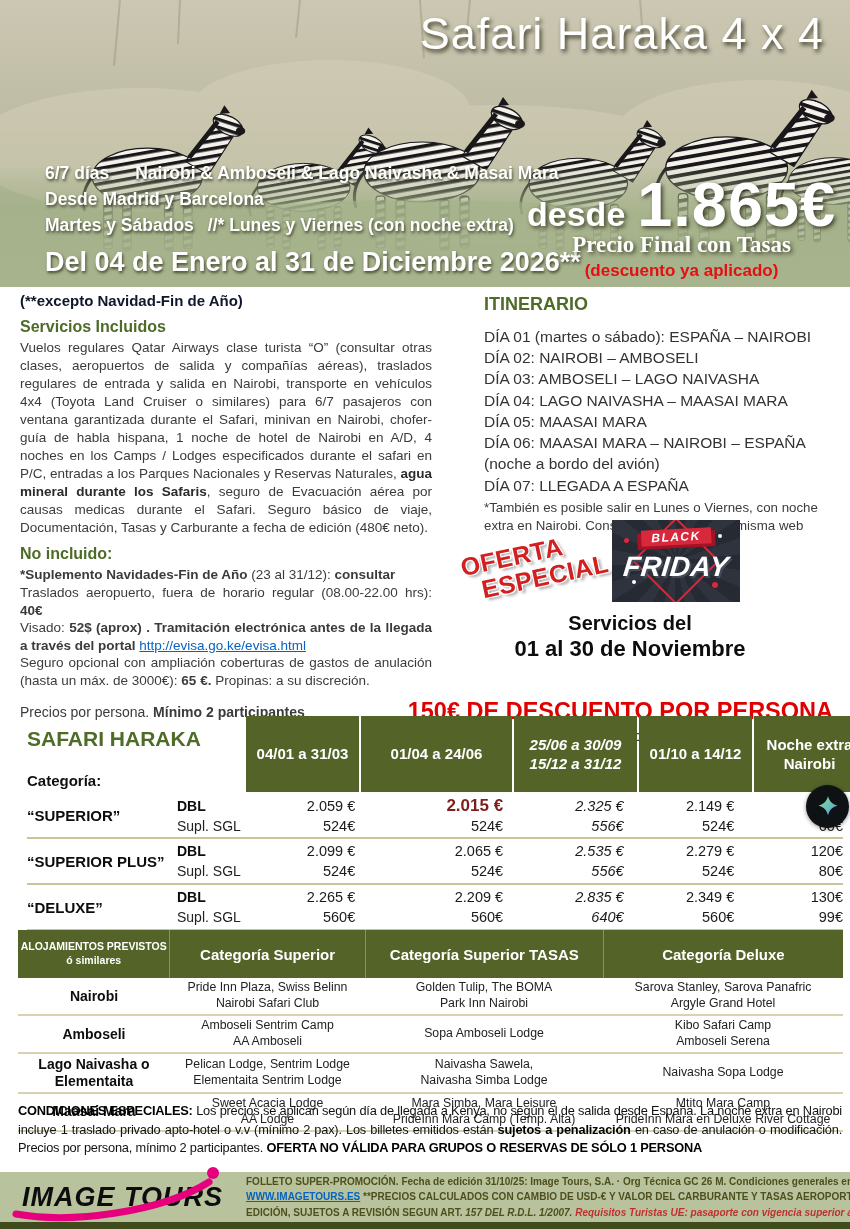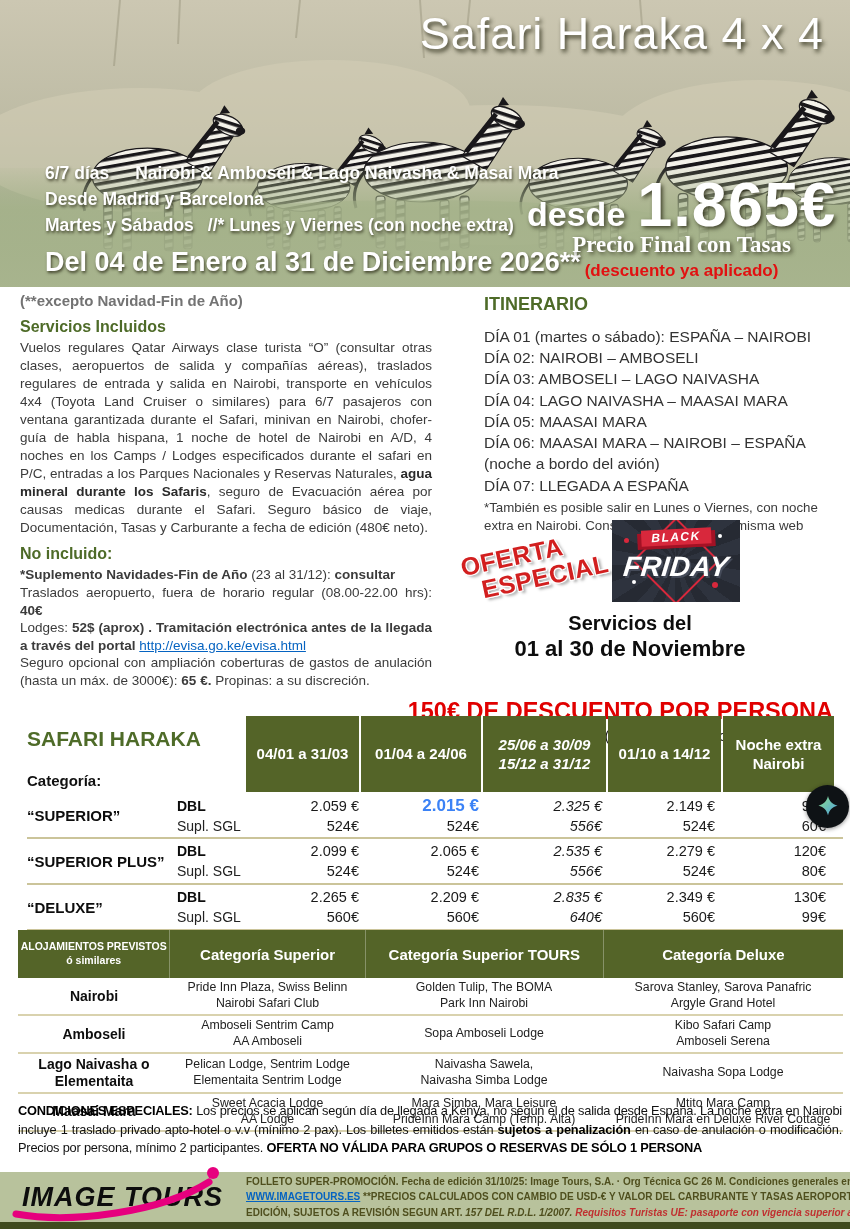--- a/index.html
+++ b/index.html
@@ -20,21 +20,21 @@
   .hero-price{position:absolute;right:14px;bottom:6px;text-align:center;color:#fff;
               text-shadow:2px 2px 4px rgba(45,45,25,.85);}
   .hp-row{display:flex;align-items:baseline;gap:12px;justify-content:flex-end;}
   .hp-desde{font-size:34px;font-weight:bold;}
   .hp-price{font-size:63px;font-weight:bold;letter-spacing:1px;line-height:1;}
   .hp-tasas{font-size:23px;font-weight:bold;margin-top:-4px;font-family:Liberation Serif, serif;}
   .hp-desc{font-size:17px;font-weight:bold;color:#e21010;text-shadow:none;margin-top:3px;}
 
   
   .col-left{position:absolute;left:20px;top:292px;width:412px;font-size:13.5px;color:#3b3b3b;}
-  .except{font-weight:bold;color:#737373;font-size:15px;}
+  .except{font-weight:bold;color:#0f172a;font-size:15px;}
   .h-green{color:#4e6b28;font-weight:bold;font-size:16px;margin:9px 0 3px;}
   .para{text-align:justify;line-height:1.33;}
   .para b{color:#2b2b2b;}
   .ni-line{text-align:justify;line-height:1.3;}
   a.link{color:#0563c1;text-decoration:underline;cursor:pointer;}
   .minimo{margin-top:15px;font-size:14px;}
 
   
   .col-right{position:absolute;left:484px;top:294px;width:358px;color:#3b3b3b;}
   .itin-title{color:#4e6b28;font-weight:bold;font-size:18px;margin-bottom:11px;}
@@ -67,31 +67,31 @@
   .disc-line{position:absolute;right:17px;top:698px;font-size:23.5px;font-weight:bold;color:#e00000;}
   .disc-apply{position:absolute;right:17px;top:727px;font-size:15px;color:#1e1e1e;}
 
   
   .pt-title{position:absolute;left:27px;top:727px;color:#4e6b28;font-weight:bold;font-size:21px;}
   .pt-cat{position:absolute;left:27px;top:772px;font-weight:bold;font-size:15px;color:#111;}
   .pt-header{position:absolute;left:246px;top:716px;display:flex;gap:2px;}
   .pt-hcell{background:#546428;color:#fff;font-weight:bold;font-size:15px;height:76px;
             display:flex;align-items:center;justify-content:center;text-align:center;
             white-space:pre-line;line-height:1.3;}
-  .w1{width:113px;} .w2{width:120px;} .w3{width:123px;font-style:italic;} .w4{width:113px;} .w5{width:111px;}
+  .w1{width:113px;} .w2{width:151px;} .w3{width:123px;font-style:italic;} .w4{width:113px;} .w5{width:111px;}
   .pt-body{position:absolute;left:27px;top:793px;width:816px;}
   .pt-block{position:relative;height:42px;border-bottom:2px solid #cbc49a;
             display:flex;flex-direction:column;justify-content:space-evenly;padding:1px 0;}
   .pt-name{position:absolute;left:0;top:50%;transform:translateY(-50%);
            font-weight:bold;font-size:15px;color:#0d0d0d;}
   .pt-line{display:flex;align-items:center;}
   .pt-sub{margin-left:150px;width:69px;font-size:14px;color:#222;}
   .pt-sub.b{font-weight:bold;color:#0d0d0d;}
   .pt-v{text-align:right;font-size:14.5px;color:#1a1a1a;}
-  .pt-v.big{font-size:17px;font-weight:bold;color:#3b82f6;}
+  .pt-v.big{font-size:17px;font-weight:bold;color:#7f1d1d;}
 
   
   .ai-widget{position:absolute;left:806px;top:785px;width:43px;height:43px;border-radius:50%;
              background:#0e1215;display:flex;align-items:center;justify-content:center;
              box-shadow:0 1px 4px rgba(0,0,0,.45);cursor:pointer;}
 
   
   .ht{position:absolute;left:18px;top:930px;width:825px;}
   .ht-header{display:flex;background:#546428;color:#fff;font-weight:bold;height:48px;}
   .ht-hc{display:flex;align-items:center;justify-content:center;text-align:center;
@@ -204,22 +204,23 @@
     </div>
   </div>
 
   <div class="col-left">
     <div class="except">(**excepto Navidad-Fin de Año)</div>
     <div class="h-green">Servicios Incluidos</div>
     <div class="para"><span>Vuelos regulares Qatar Airways clase turista “O” (consultar otras clases, aeropuertos de salida y compañías aéreas), traslados regulares de entrada y salida en Nairobi, transporte en vehículos 4x4 (Toyota Land Cruiser o similares) para 6/7 pasajeros con ventana garantizada durante el Safari, minivan en Nairobi, chofer-guía de habla hispana, 1 noche de hotel de Nairobi en A/D, 4 noches en los Camps / Lodges especificados durante el safari en P/C, entradas a los Parques Nacionales y Reservas Naturales, </span><b>agua mineral durante los Safaris</b><span>, seguro de Evacuación aérea por causas medicas durante el Safari. Seguro básico de viaje, Documentación, Tasas y Carburante a fecha de edición  (480€ neto).</span></div>
     <div class="h-green">No incluido:</div>
     <div class="ni-line"><b>*Suplemento Navidades-Fin de Año</b><span> (23 al 31/12): </span><b>consultar</b></div>
     <div class="ni-line"><span>Traslados aeropuerto, fuera de horario regular (08.00-22.00 hrs): </span><b>40€</b></div>
-    <div class="ni-line"><span>Lodges: </span><b>52$ (aprox) .  Tramitación electrónica antes de la llegada a través del portal </b><a class="link">http://evisa.go.ke/evisa.html</a></div>
+    <div class="ni-line"><span>Visado: </span><b>52$ (aprox) .  Tramitación electrónica antes de la llegada a través del portal </b><a class="link">http://evisa.go.ke/evisa.html</a></div>
     <div class="ni-line"><span>Seguro opcional con ampliación coberturas de gastos de anulación (hasta un máx. de 3000€): </span><b>65 €.</b><span>  Propinas: a su discreción.</span></div>
+    <div class="minimo"><span>Precios por persona. </span><b>Mínimo 2 participantes</b></div>
   </div>
 
   <div class="col-right">
     <div class="itin-title">ITINERARIO</div>
     <div class="itin-line">DÍA 01 (martes o sábado): ESPAÑA – NAIROBI</div>
     <div class="itin-line">DÍA 02: NAIROBI – AMBOSELI</div>
     <div class="itin-line">DÍA 03: AMBOSELI – LAGO NAIVASHA</div>
     <div class="itin-line">DÍA 04: LAGO NAIVASHA – MAASAI MARA</div>
     <div class="itin-line">DÍA 05: MAASAI MARA</div>
     <div class="itin-line">DÍA 06: MAASAI MARA – NAIROBI – ESPAÑA</div>
@@ -334,21 +335,21 @@
         </defs>
       <path d="M22,6 C24,14 28,18 36,20 C28,22 24,26 22,34 C20,26 16,22 8,20 C16,18 20,14 22,6 Z" fill="url(#stargrad)"></path>
     </svg>
   </div>
 
   <div class="ht">
     <div class="ht-header">
       <div class="ht-hc c1 pre">ALOJAMIENTOS PREVISTOS
 ó similares</div>
       <div class="ht-hc c2">Categoría Superior</div>
-      <div class="ht-hc c3">Categoría Superior TOURS</div>
+      <div class="ht-hc c3">Categoría Superior TASAS</div>
       <div class="ht-hc c4">Categoría Deluxe</div>
     </div>
     <div class="ht-row">
       <div class="ht-c c1 place pre">Nairobi</div>
       <div class="ht-c c2 pre">Pride Inn Plaza, Swiss Belinn
 Nairobi Safari Club</div>
       <div class="ht-c c3 pre">Golden Tulip, The BOMA
 Park Inn Nairobi</div>
       <div class="ht-c c4 pre">Sarova Stanley, Sarova Panafric
 Argyle Grand Hotel</div>

